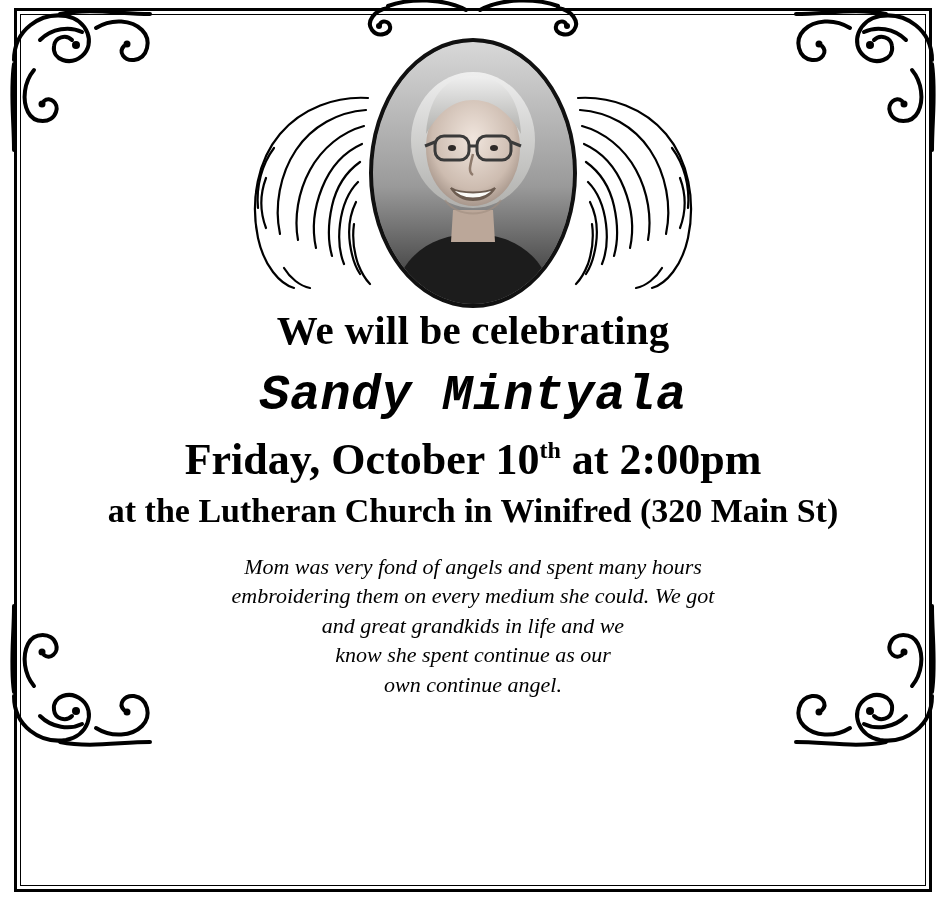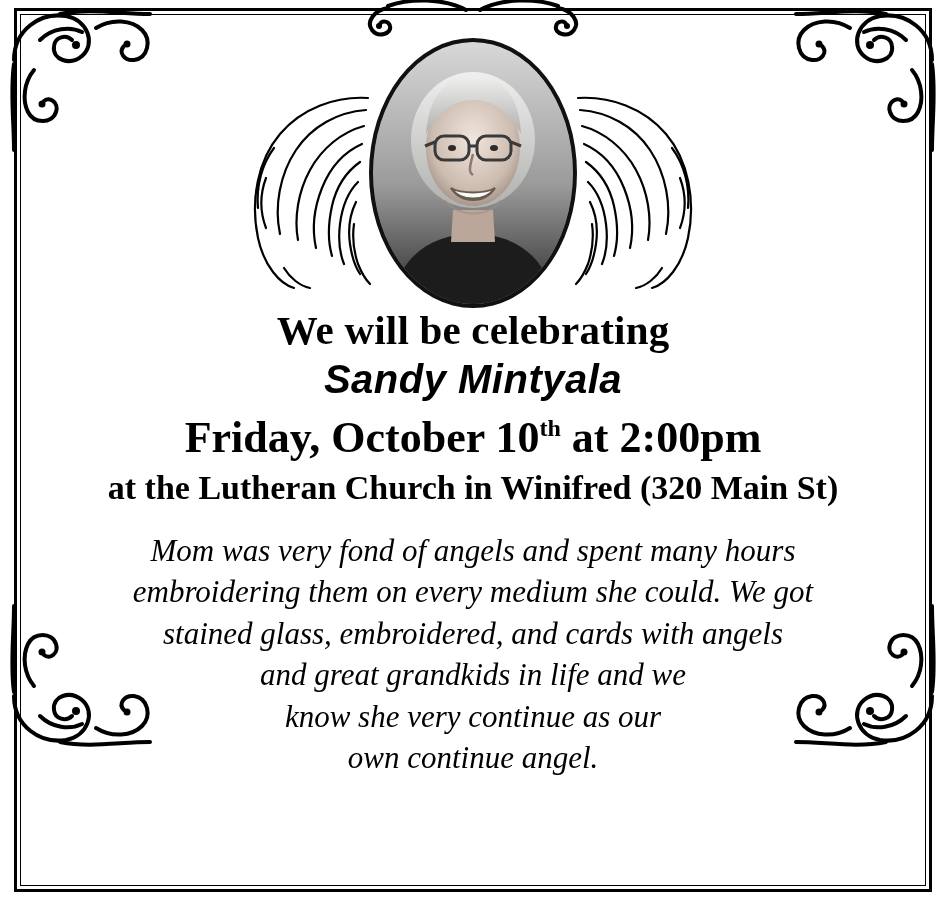--- a/index.html
+++ b/index.html
@@ -106,27 +106,27 @@
     text-align: center;
   }
   .line-celebrating {
     font-family: "Liberation Serif", serif;
     font-weight: bold;
     font-size: 41px;
     line-height: 1.08;
     letter-spacing: 0.2px;
   }
   .line-name {
-    font-family: Liberation Sans, sans-serif;
+    font-family: Liberation Mono, monospace;
     font-weight: bold;
     font-style: italic;
-    font-size: 40px;
+    font-size: 50px;
     line-height: 1.12;
     letter-spacing: 0.5px;
-    margin-top: 5px;
+    margin-top: 16px;
   }
   .line-datetime {
     font-family: "Liberation Serif", serif;
     font-weight: bold;
     font-size: 44px;
     line-height: 1.1;
     margin-top: 12px;
   }
   .line-datetime sup {
     font-size: 24px;
@@ -137,21 +137,21 @@
     font-family: "Liberation Serif", serif;
     font-weight: bold;
     font-size: 34px;
     line-height: 1.15;
     margin-top: 6px;
     text-align: center;
   }
   .message {
     font-family: "Liberation Serif", serif;
     font-style: italic;
-    font-size: 31px;
+    font-size: 22px;
     line-height: 1.34;
     margin-top: 22px;
     padding: 0 20px;
   }
   .message p {
     margin: 0;
   }
 </style>
 </head>
 <body>
@@ -317,19 +317,18 @@
 
   <div class="text-block">
     <div class="line-celebrating">We will be celebrating</div>
     <div class="line-name">Sandy Mintyala</div>
     <div class="line-datetime"><span>Friday, October 10</span><sup>th</sup><span> at 2:00pm</span></div>
     <div class="line-venue">at the Lutheran Church in Winifred (320 Main St)</div>
 
     <div class="message">
       <p>Mom was very fond of angels and spent many hours</p>
       <p>embroidering them on every medium she could. We got</p>
-      <p>stained glass, embroidered, and cards with angels</p>
       <p>and great grandkids in life and we</p>
-      <p>know she very continue as our</p>
+      <p>know she spent continue as our</p>
       <p>own continue angel.</p>
     </div>
   </div>
 </div>
 
 </body></html>

